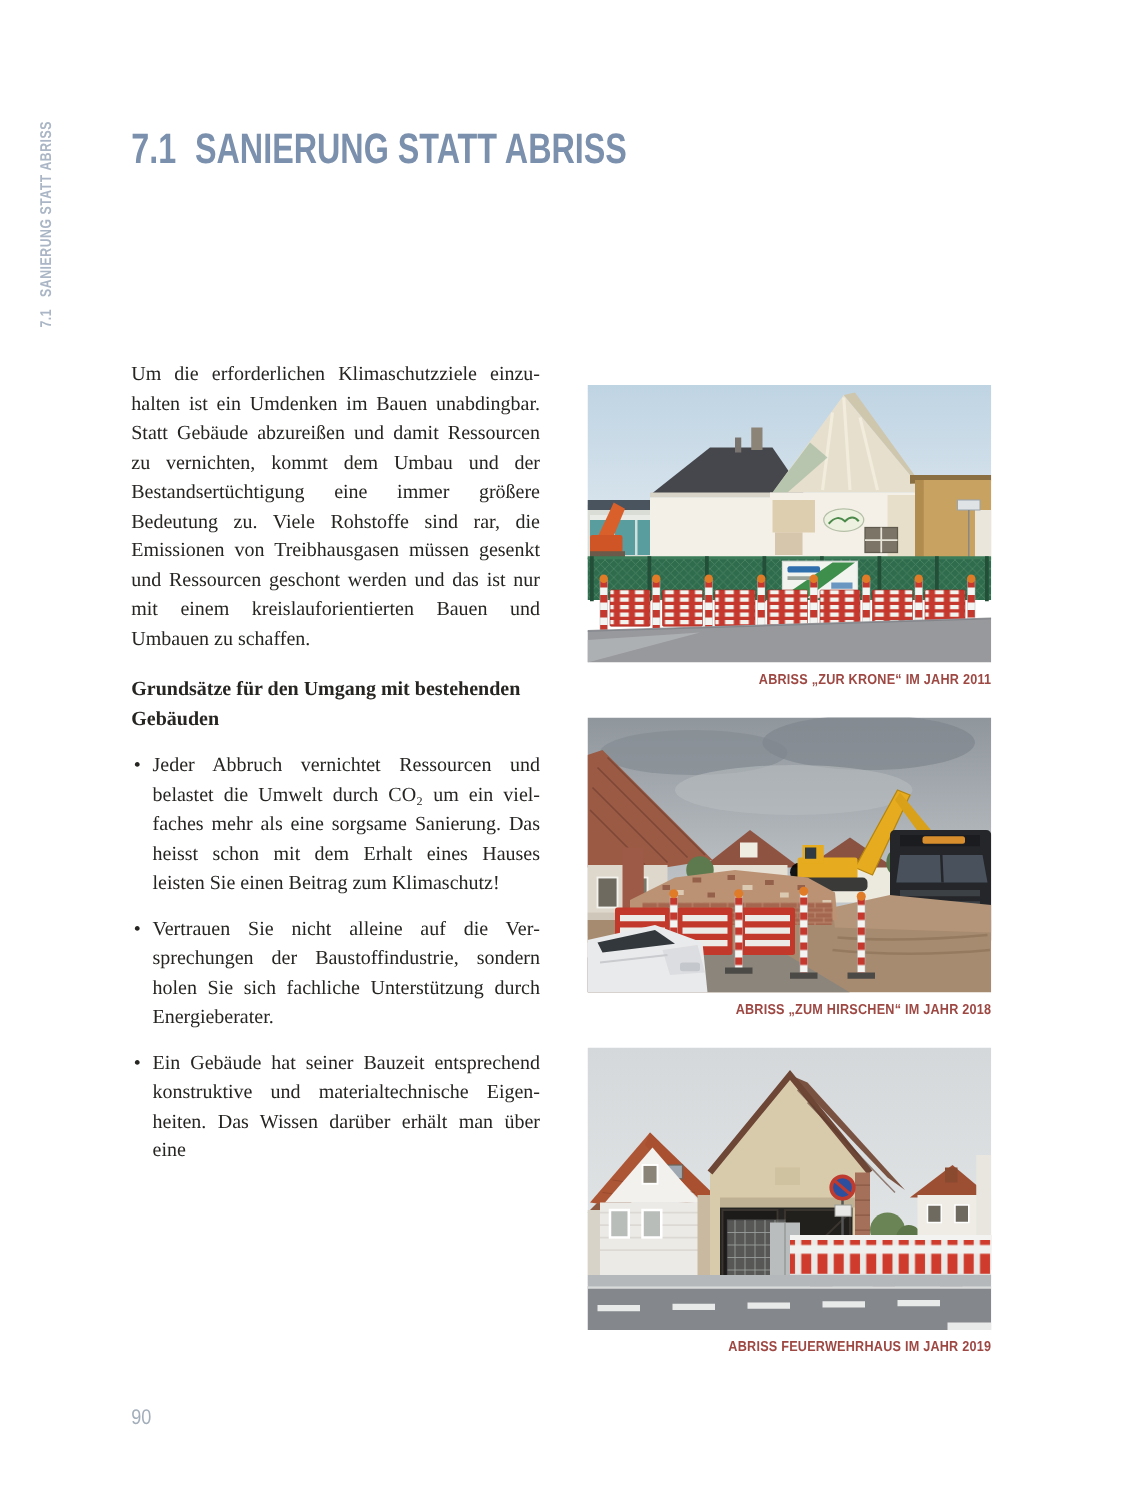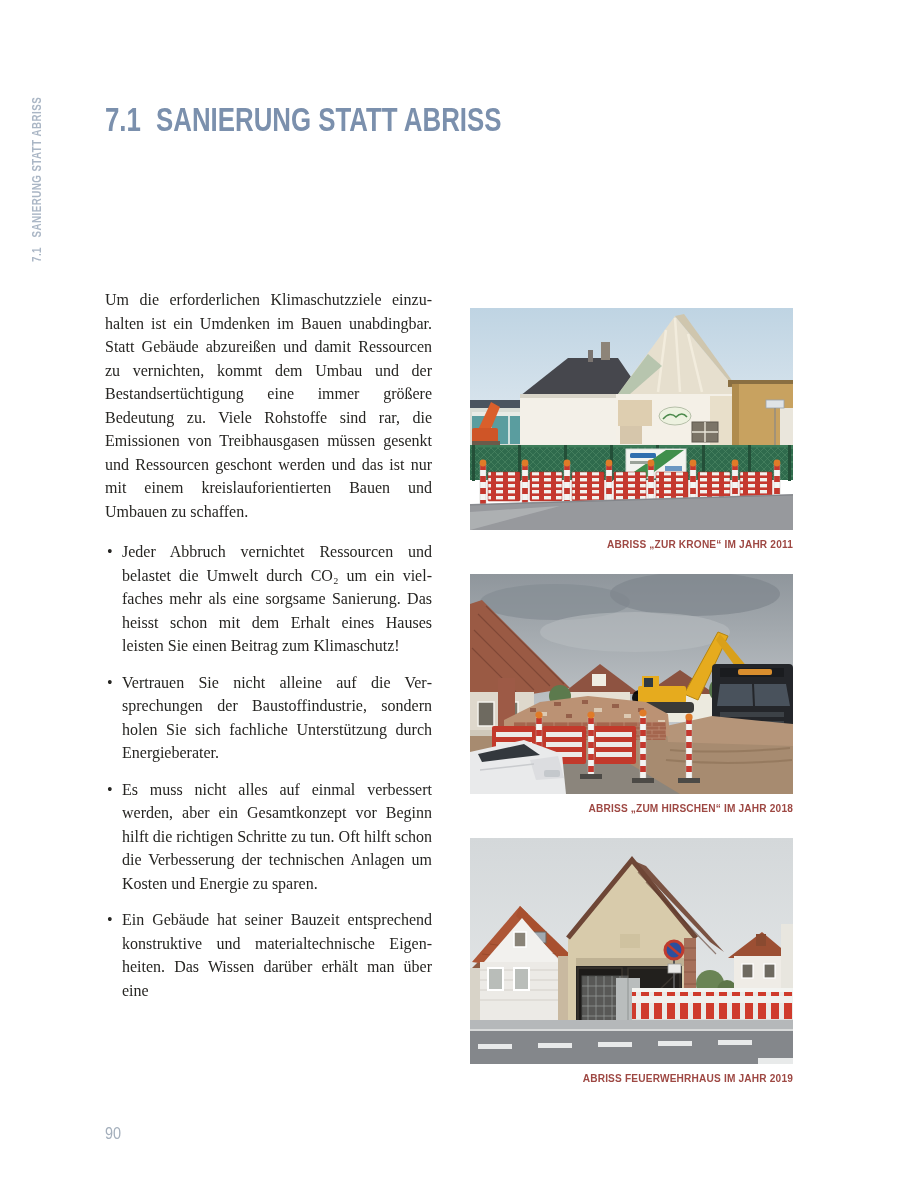--- a/index.html
+++ b/index.html
@@ -46,24 +46,25 @@
 
 <div class="page">
 
   <div class="sidebar-label">7.1   SANIERUNG STATT ABRISS</div>
 
   <span class="h-num">7.1</span>
   <span class="h-title">SANIERUNG STATT ABRISS</span>
 
   <section class="text-col">
     <p class="intro">Um die erforderlichen Klimaschutzziele einzu­halten ist ein Umdenken im Bauen unabding­bar. Statt Gebäude abzureißen und damit Ressourcen zu vernichten, kommt dem Umbau und der Bestandsertüchtigung eine immer größere Bedeutung zu. Viele Rohstoffe sind rar, die Emissionen von Treibhausgasen müssen gesenkt und Ressourcen geschont werden und das ist nur mit einem kreislauforientierten Bauen und Umbauen zu schaffen.</p>
+    <h3 class="subhead">Grundsätze für den Umgang mit bestehenden
+Gebäuden</h3>
     <ul class="bullets">
       <li><span>Jeder Abbruch vernichtet Ressourcen und belastet die Umwelt durch CO₂ um ein viel­faches mehr als eine sorgsame Sanierung. Das heisst schon mit dem Erhalt eines Hauses leisten Sie einen Beitrag zum Klimaschutz!</span></li>
       <li><span>Vertrauen Sie nicht alleine auf die Ver­sprechungen der Baustoffindustrie, sondern holen Sie sich fachliche Unterstützung durch Energieberater.</span></li>
-      <li><span>Es muss nicht alles auf einmal verbessert werden, aber ein Gesamtkonzept vor Beginn hilft die richtigen Schritte zu tun. Oft hilft schon die Verbesserung der technischen Anlagen um Kosten und Energie zu sparen.</span></li>
       <li class="cont"><span>Ein Gebäude hat seiner Bauzeit entsprechend konstruktive und materialtechnische Eigen­heiten. Das Wissen darüber erhält man über eine</span></li>
     </ul>
   </section>
 
   <section class="photo-col">
 
     <figure class="fig">
       <svg class="ph" viewBox="0 0 323 222" height="222" role="img">
         <defs>
           <linearGradient id="p1sky" x1="0" y1="0" x2="0" y2="1">

